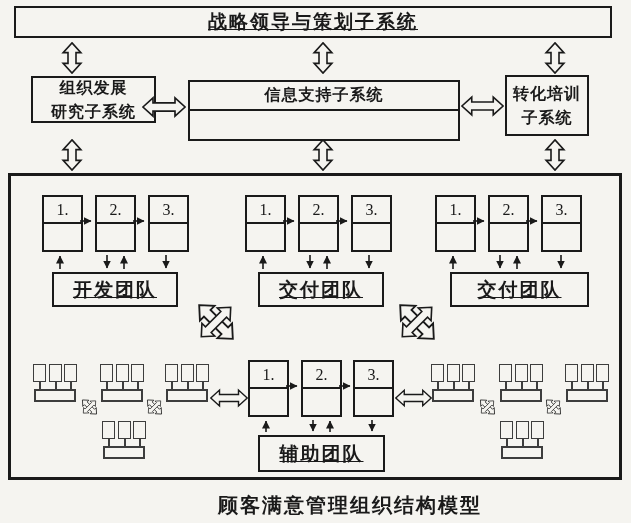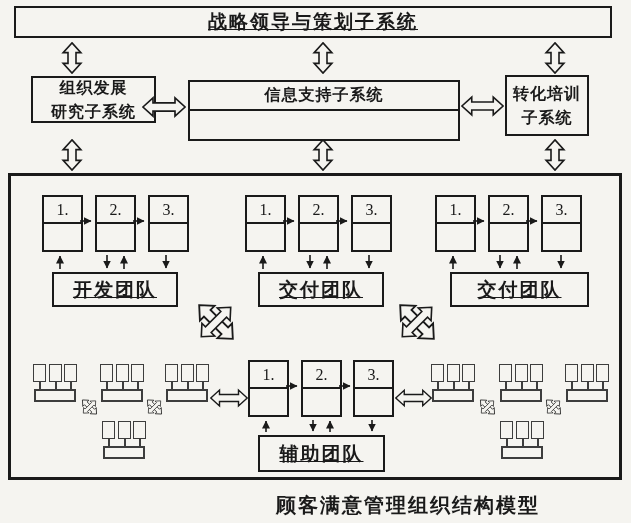--- a/index.html
+++ b/index.html
@@ -24,21 +24,21 @@
   .info-title{height:27px;border-bottom:2px solid #1a1a1a;display:flex;align-items:center;justify-content:center;
               font-size:16px;font-weight:600;letter-spacing:1px;}
   .info-cells{display:flex;height:30px;}
   .info-cell{display:flex;align-items:center;justify-content:center;font-size:16px;font-weight:600;letter-spacing:1px;}
   .cell-b{border-left:2px solid #1a1a1a;}
   
   .munit{position:absolute;width:44px;height:38px;}
   .msq{position:absolute;top:0;width:13px;height:18px;border:1.5px solid #3d3d3d;box-sizing:border-box;background:transparent;}
   .mstem{position:absolute;top:17px;width:0;height:9px;border-left:2px solid #3d3d3d;}
   .mbar{position:absolute;top:25px;left:1px;width:42px;height:13px;border:2px solid #3d3d3d;box-sizing:border-box;}
-  .caption{position:absolute;left:160px;top:492px;width:380px;text-align:right;
+  .caption{position:absolute;left:160px;top:492px;width:380px;text-align:center;
            font-size:20px;font-weight:700;letter-spacing:2px;}
   svg.overlay{position:absolute;left:0;top:0;pointer-events:none;}
 </style>
 </head>
 <body>
 
 <div class="box center title-lg" style="left:14px;top:6px;width:598px;height:32px;">战略领导与策划子系统</div>
 
 <div class="box col" style="left:31px;top:76px;width:125px;height:47px;">
   <span class="txt-md">组织发展</span>

